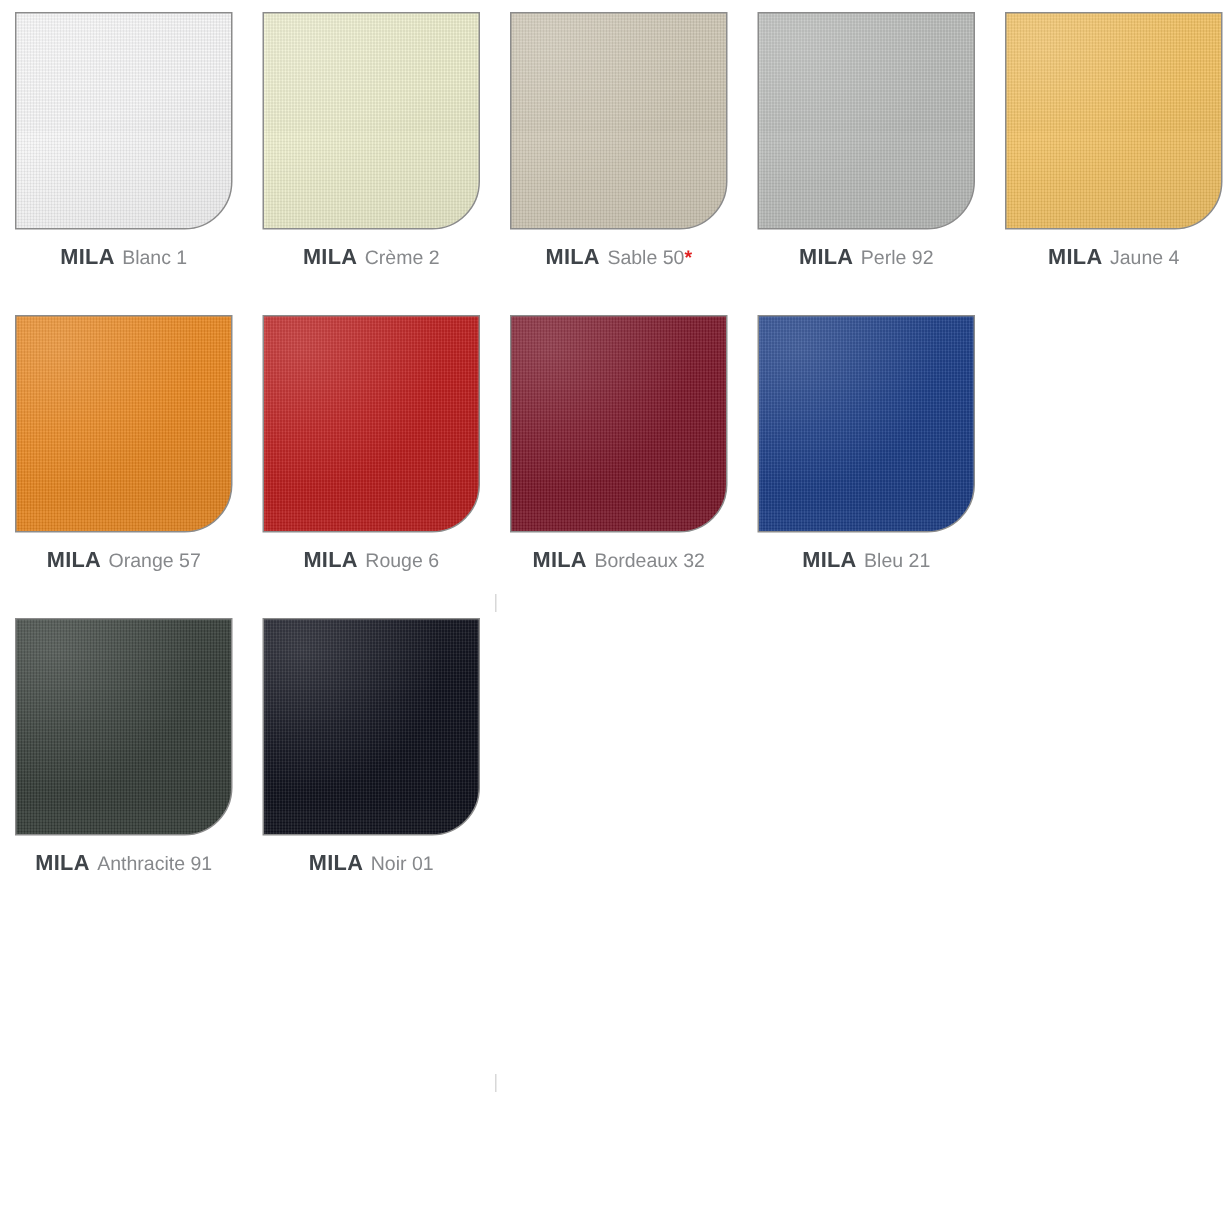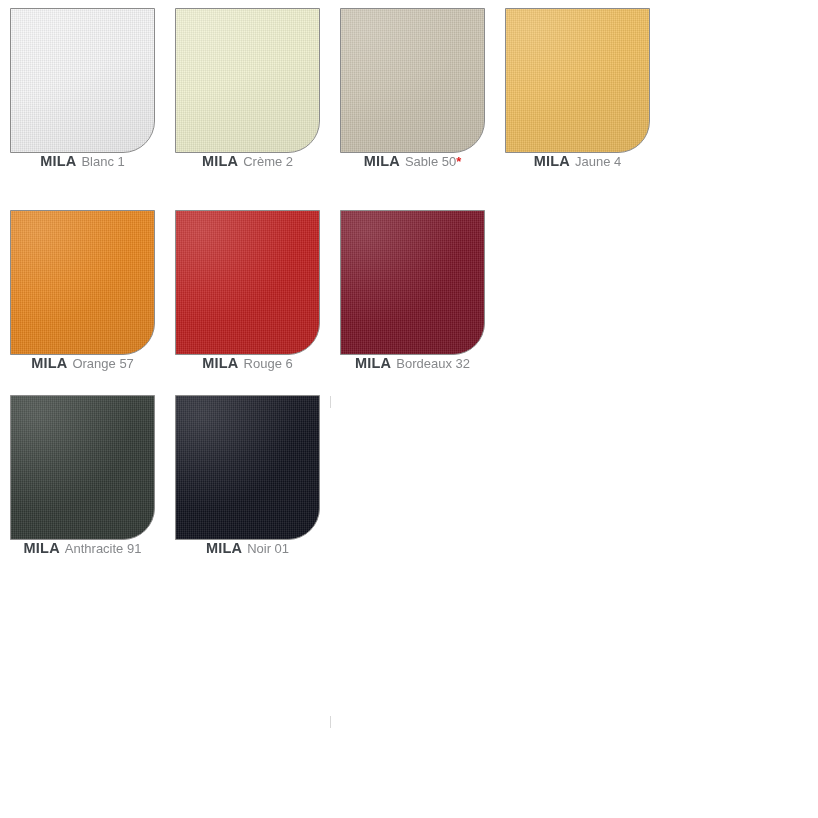--- a/index.html
+++ b/index.html
@@ -69,20 +69,21 @@
     content: "";
     position: absolute;
     inset: 0;
     background:
       radial-gradient(120% 120% at 18% 14%, rgba(255,255,255,0.13) 0%, rgba(255,255,255,0.0) 55%),
       linear-gradient(160deg, rgba(255,255,255,0.05) 0%, rgba(0,0,0,0.0) 45%, rgba(0,0,0,0.06) 100%);
     pointer-events: none;
   }
 
   .swatch-label {
+    margin-top: 11px;
     text-align: center;
     white-space: nowrap;
     line-height: 1;
   }
 
   .brand {
     font-family: "Liberation Sans", sans-serif;
     font-weight: bold;
     font-size: 14.5px;
     letter-spacing: 0.2px;
@@ -119,39 +120,47 @@
       </div>
       <div class="swatch-cell">
         <div class="swatch-chip" style="background: rgb(239, 240, 207); border-color: rgb(139, 139, 139);"></div>
         <div class="swatch-label"><span class="brand">MILA</span><span class="cname">Crème 2</span></div>
       </div>
       <div class="swatch-cell">
         <div class="swatch-chip" style="background: rgb(205, 197, 179); border-color: rgb(139, 139, 139);"></div>
         <div class="swatch-label"><span class="brand">MILA</span><span class="cname">Sable 50</span><span class="star" style="color: rgb(224, 32, 32);">*</span></div>
       </div>
       <div class="swatch-cell">
+        <div class="swatch-chip" style="background: rgb(189, 191, 189); border-color: rgb(139, 139, 139);"></div>
+        <div class="swatch-label"><span class="brand">MILA</span><span class="cname">Perle 92</span></div>
+      </div>
+      <div class="swatch-cell">
         <div class="swatch-chip" style="background: rgb(240, 191, 95); border-color: rgb(139, 139, 139);"></div>
         <div class="swatch-label"><span class="brand">MILA</span><span class="cname">Jaune 4</span></div>
       </div>
     </div>
     <div class="swatch-row" style="top: 210px;">
       <div class="swatch-cell">
         <div class="swatch-chip" style="background: rgb(232, 134, 30); border-color: rgb(139, 139, 139);"></div>
         <div class="swatch-label"><span class="brand">MILA</span><span class="cname">Orange 57</span></div>
       </div>
       <div class="swatch-cell">
         <div class="swatch-chip" style="background: rgb(192, 32, 32); border-color: rgb(139, 139, 139);"></div>
         <div class="swatch-label"><span class="brand">MILA</span><span class="cname">Rouge 6</span></div>
       </div>
       <div class="swatch-cell">
         <div class="swatch-chip" style="background: rgb(122, 21, 40); border-color: rgb(139, 139, 139);"></div>
         <div class="swatch-label"><span class="brand">MILA</span><span class="cname">Bordeaux 32</span></div>
       </div>
+      <div class="swatch-cell">
+        <div class="swatch-chip" style="background: rgb(31, 65, 139); border-color: rgb(139, 139, 139);"></div>
+        <div class="swatch-label"><span class="brand">MILA</span><span class="cname">Bleu 21</span></div>
+      </div>
     </div>
-    <div class="swatch-row" style="top: 395px;">
+    <div class="swatch-row" style="top: 412px;">
       <div class="swatch-cell">
         <div class="swatch-chip" style="background: rgb(51, 59, 54); border-color: rgb(139, 139, 139);"></div>
         <div class="swatch-label"><span class="brand">MILA</span><span class="cname">Anthracite 91</span></div>
       </div>
       <div class="swatch-cell">
         <div class="swatch-chip" style="background: rgb(17, 19, 30); border-color: rgb(139, 139, 139);"></div>
         <div class="swatch-label"><span class="brand">MILA</span><span class="cname">Noir 01</span></div>
       </div>
     </div>
     <div class="tick" style="left: 330px; top: 396px; width: 1px; height: 12px;"></div>

